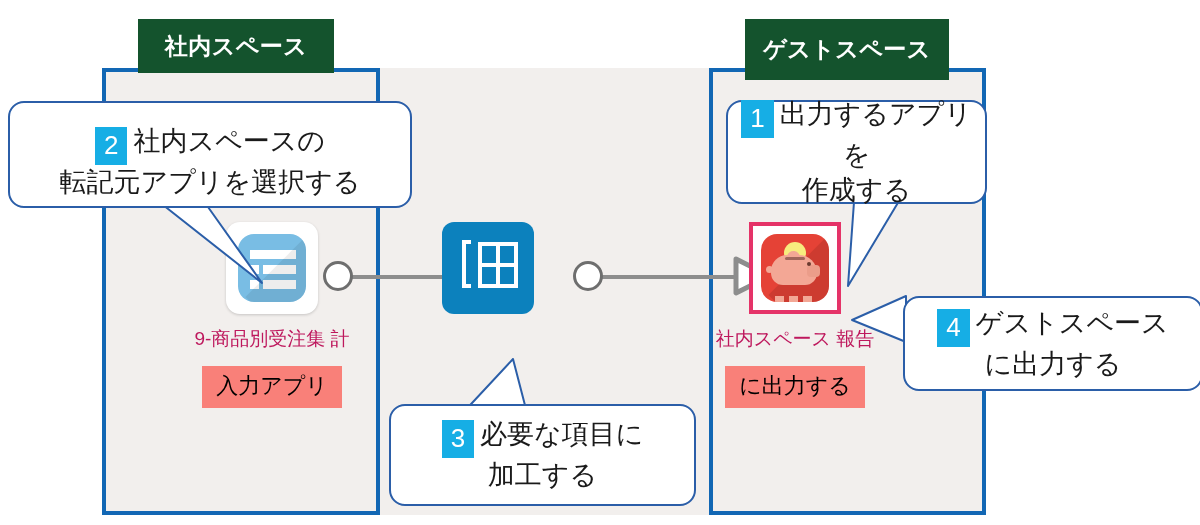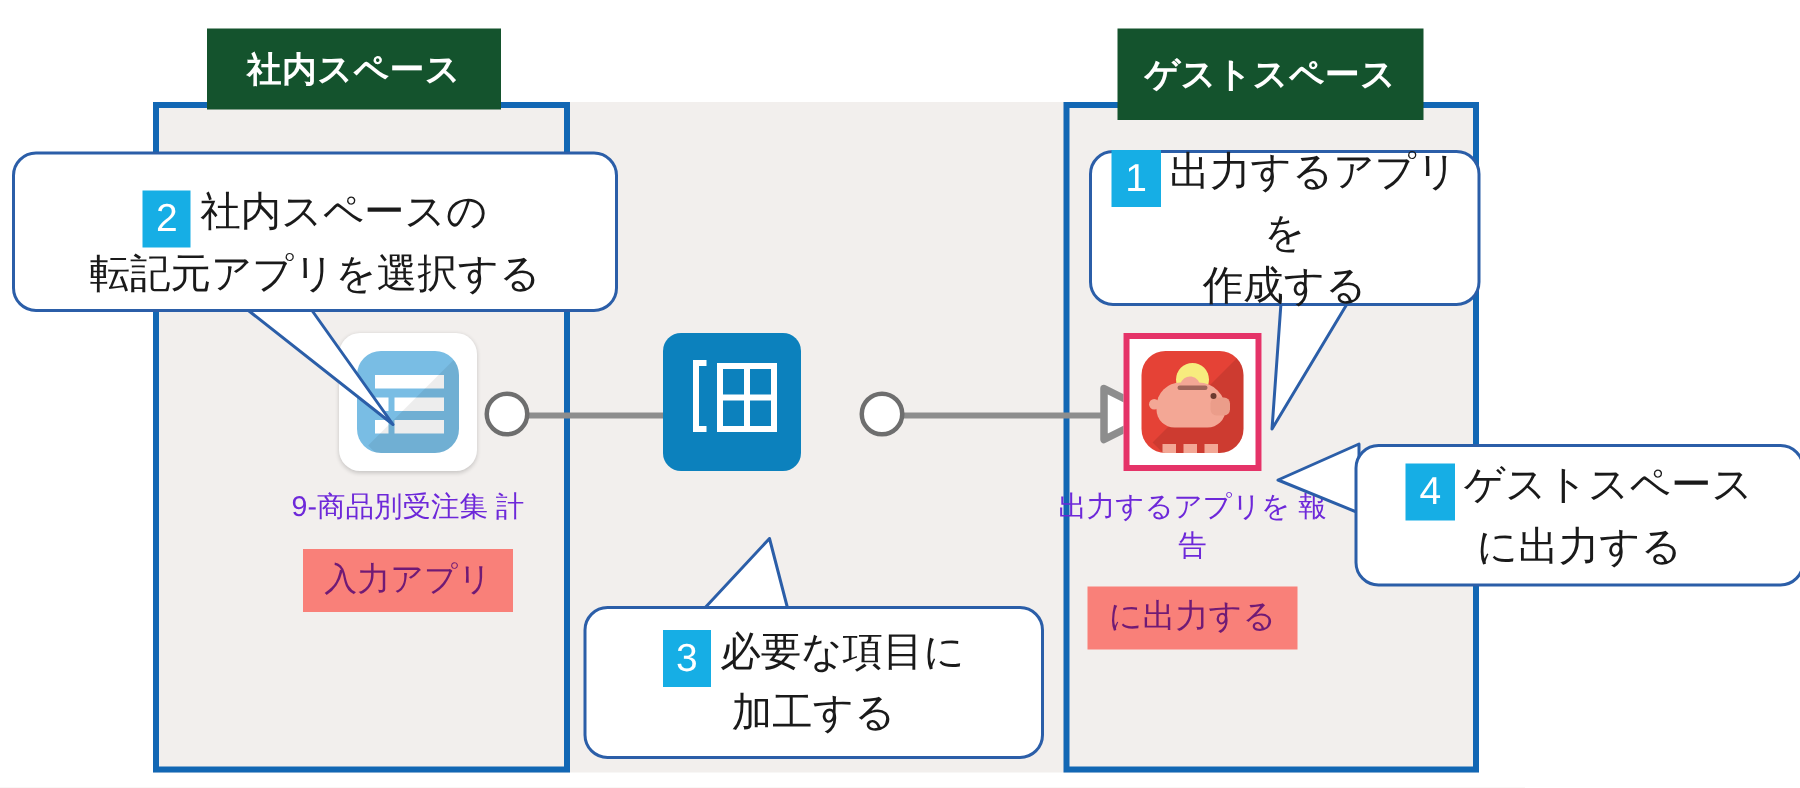--- a/index.html
+++ b/index.html
@@ -95,25 +95,25 @@
   .peye{position:absolute;left:46px;top:28px;width:4px;height:4px;
         border-radius:50%;background:#6b3a30;}
   .pleg{position:absolute;bottom:-2px;width:9px;height:8px;background:#f3a795;}
   .pleg.l1{left:14px;} .pleg.l2{left:28px;} .pleg.l3{left:42px;}
   .ptail{position:absolute;left:5px;top:32px;width:7px;height:7px;
          border-radius:50%;background:#f3a795;}
   .pslot{position:absolute;left:24px;top:23px;width:20px;height:3px;
          border-radius:2px;background:#5b3029;opacity:.55;}
 
   .node-title{
-    margin-top:12px;font-size:19px;color:#6d28d9;line-height:1.35;
+    margin-top:12px;font-size:19px;color:#be185d;line-height:1.35;
     letter-spacing:0;
   }
   .node-badge{
-    margin:14px auto 0;background:#f98079;color:#701a75;
+    margin:14px auto 0;background:#f98079;color:#000000;
     font-size:22px;line-height:1;padding:9px 14px 11px;display:inline-block;
     white-space:nowrap;
   }
 
   
   .conn{position:absolute;height:4px;background:#8d8d8d;}
   #conn-1{left:332px;top:275px;width:140px;}
   #conn-2{left:578px;top:275px;width:160px;}
   .dot{
     position:absolute;width:30px;height:30px;border-radius:50%;
@@ -221,21 +221,21 @@
           <span class="pslot"></span>
           <span class="psnout"></span>
           <span class="peye"></span>
           <span class="ptail"></span>
           <span class="pleg l1"></span>
             <span class="pleg l2"></span>
             <span class="pleg l3"></span>
         </div>
       </div>
     </div>
-    <div class="node-title">出力するアプリを
+    <div class="node-title">社内スペース
 報告</div>
     <div style="text-align:center;">
       <span class="node-badge">に出力する</span>
     </div>
   </div>
 
   <div class="tail" style="left:150px;top:195px;">
     <svg width="130" height="100" viewBox="0 0 130 100">
       <polygon points="8,6 112,88 58,12" fill="#ffffff" stroke="#2b5ea8" stroke-width="2" stroke-linejoin="round"></polygon>
     </svg>

